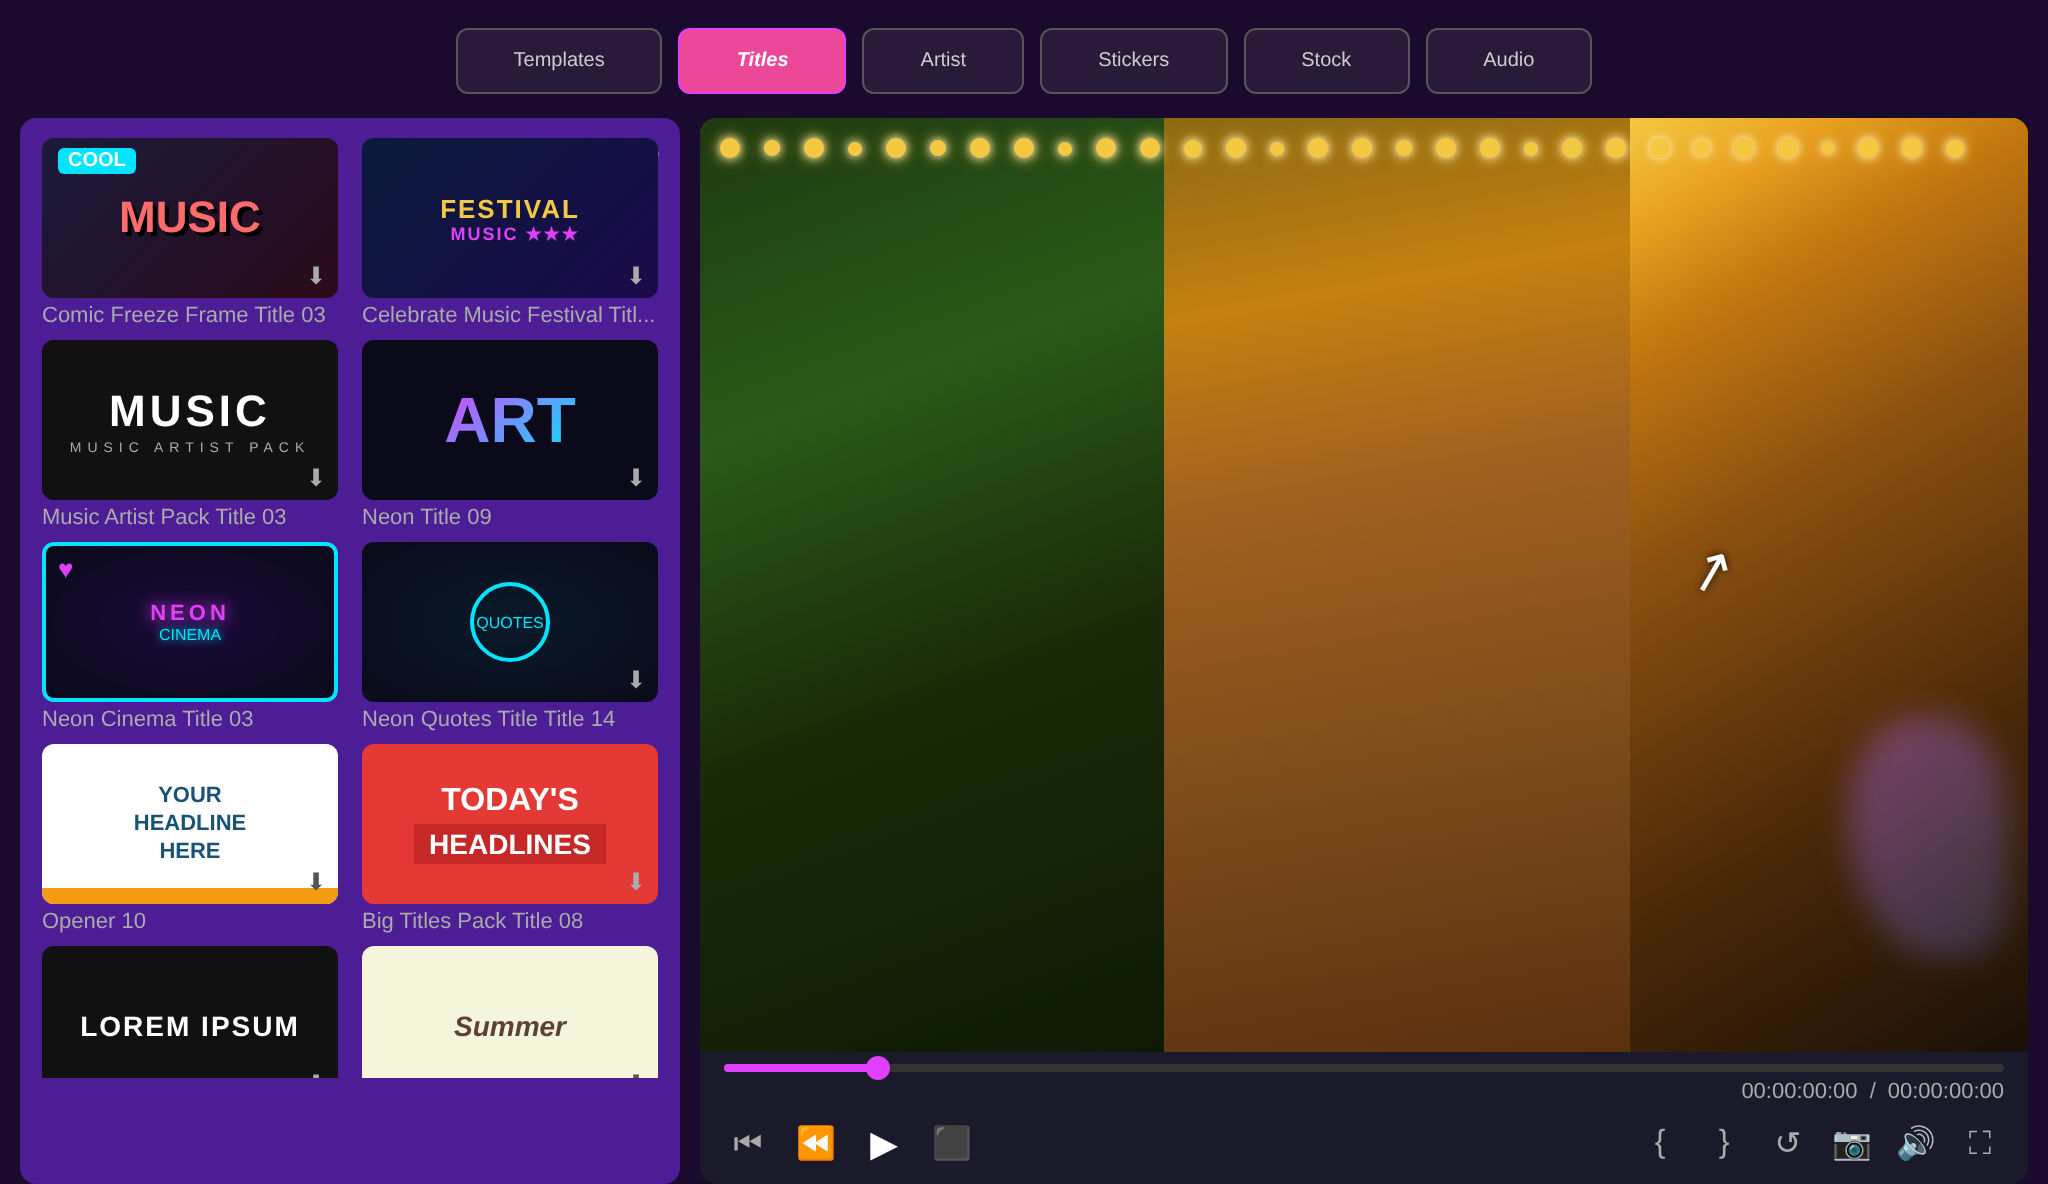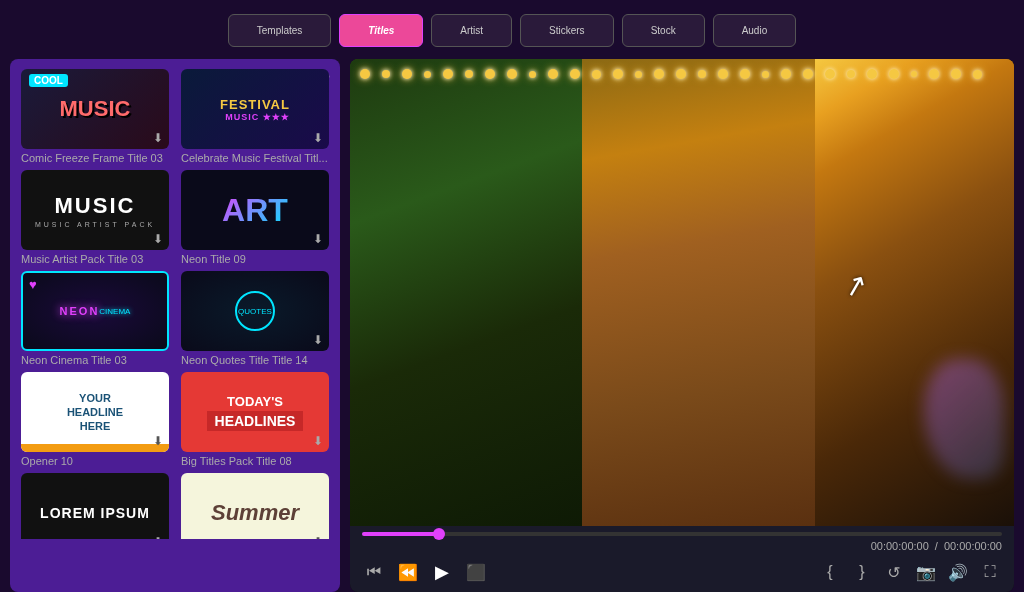--- a/index.html
+++ b/index.html
@@ -164,21 +164,21 @@
     }
     .music-sub {
       font-size: 7px; color: #aaa; letter-spacing: 3px; margin-top: 2px;
     }
     .art-text {
       font-size: 32px; font-weight: 900;
       background: linear-gradient(135deg, #e040fb, #00e5ff);
       -webkit-background-clip: text; -webkit-text-fill-color: transparent;
     }
     .neon-cinema-inner {
-      display: flex; flex-direction: row; align-items: center;
+      display: flex; flex-direction: column; align-items: center;
     }
     .neon-cinema-text {
       font-size: 11px; font-weight: bold; color: #e040fb;
       text-shadow: 0 0 8px #e040fb; letter-spacing: 2px;
       text-transform: uppercase;
     }
     .neon-cinema-sub {
       font-size: 8px; color: #00e5ff; text-shadow: 0 0 5px #00e5ff;
     }
     .neon-quotes-circle {
@@ -194,31 +194,31 @@
       line-height: 1.3;
     }
     .opener-bar {
       position: absolute; bottom: 0; left: 0; right: 0;
       height: 8px; background: #f39c12;
     }
     .big-titles-inner {
       display: flex; flex-direction: column; align-items: center; gap: 2px;
     }
     .big-titles-today {
-      font-size: 13px; color: #fff; font-weight: bold;
+      font-size: 16px; color: #fff; font-weight: bold;
     }
     .big-titles-headlines {
       font-size: 14px; color: #fff; font-weight: 900; background: #c62828;
       padding: 2px 8px;
     }
     .lorem-text {
       font-size: 14px; color: #fff; font-weight: bold; letter-spacing: 1px;
     }
     .summer-text {
-      font-size: 22px; font-style: italic; color: #5d4037; font-weight: bold;
+      font-size: 14px; font-style: italic; color: #5d4037; font-weight: bold;
     }
 
     
     .right-panel {
       flex: 1;
       background: #111;
       border-radius: 8px;
       overflow: hidden;
       display: flex;
       flex-direction: column;

